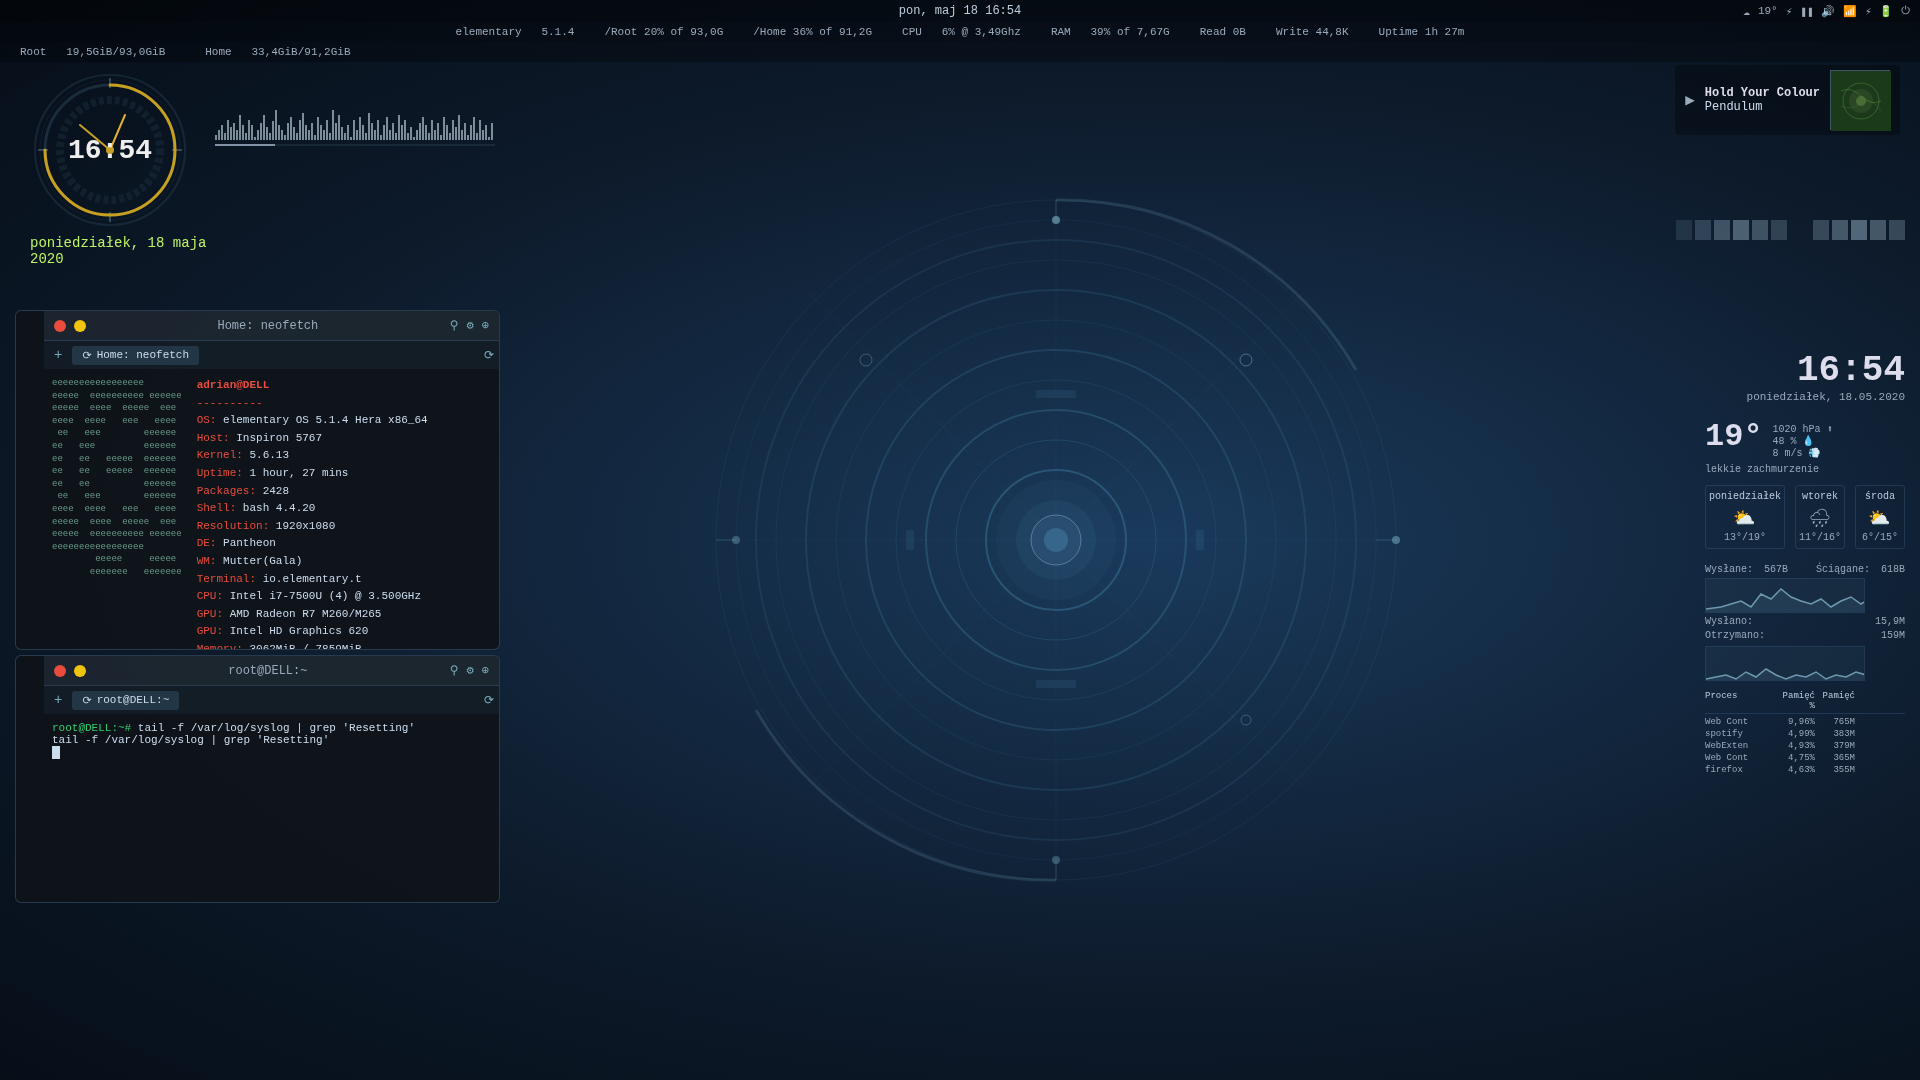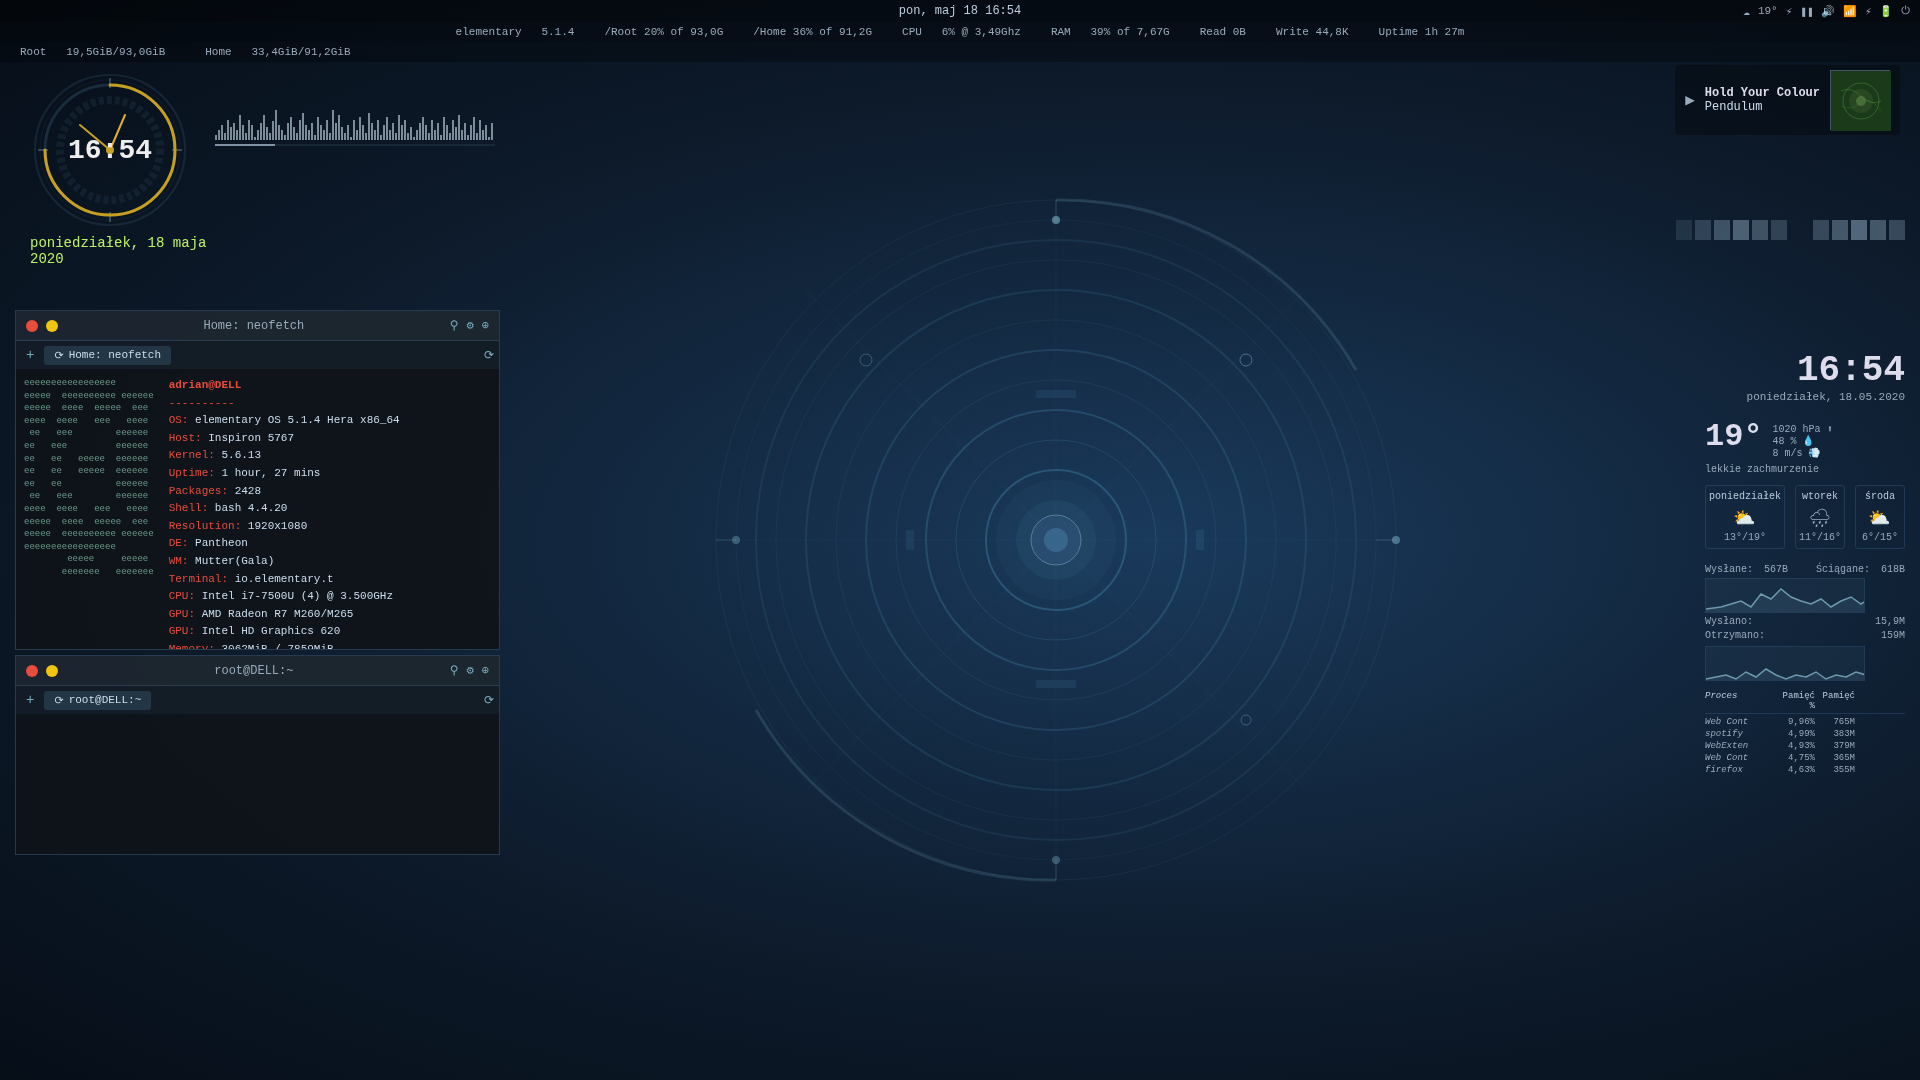--- a/index.html
+++ b/index.html
@@ -310,32 +310,33 @@
       margin-bottom: 3px;
       color: #bcd;
     }
 
     .proc-row {
       display: flex;
       gap: 5px;
       margin-bottom: 2px;
     }
 
-    .proc-name { width: 70px; font-style: italic; }
+    .proc-name { width: 70px; }
     .proc-cpu { width: 35px; text-align: right; }
     .proc-mem { width: 35px; text-align: right; }
 
     
     .terminal {
       position: absolute;
       background: rgba(15,20,25,0.92);
       border: 1px solid rgba(100,150,200,0.3);
-      border-radius: 0;
+      border-radius: 6px;
       z-index: 20;
       overflow: hidden;
+      padding-left: 28px;
     }
 
     .term-titlebar {
       height: 30px;
       background: rgba(30,40,50,0.9);
       display: flex;
       align-items: center;
       padding: 0 10px;
       gap: 8px;
       border-bottom: 1px solid rgba(100,150,200,0.2);
@@ -929,32 +930,44 @@
         <div><span class="nf-label">GPU:</span><span class="nf-val"> AMD Radeon R7 M260/M265</span></div>
         <div><span class="nf-label">GPU:</span><span class="nf-val"> Intel HD Graphics 620</span></div>
         <div><span class="nf-label">Memory:</span><span class="nf-val"> 3062MiB / 7859MiB</span></div>
 
       </div>
     </div>
   </div>
 
 </div>
 
-<div class="terminal" style="left:15px; top:655px; width:485px; height:200px;">
+<div class="terminal" style="left:15px; top:655px; width:485px; height:248px;">
   <div class="term-titlebar">
     <div class="term-dot red"></div>
     <div class="term-dot yellow"></div>
     <div class="term-title">root@DELL:~</div>
     <div class="term-actions">
       <span class="term-icon">⚲</span>
       <span class="term-icon">⚙</span>
       <span class="term-icon">⊕</span>
     </div>
   </div>
   <div class="term-tabs">
     <span class="term-tab-add">+</span>
     <div class="term-tab active">
       <span>⟳</span>
       <span>root@DELL:~</span>
     </div>
     <span class="term-icon" style="margin-left:auto;">⟳</span>
   </div>
+  <div class="term-body">
+    <div>
+      <span class="term-prompt">root@DELL:~#</span>
+      <span style="color:#cde;">tail -f /var/log/syslog | grep 'Resetting'</span>
+    </div>
+    <div style="color:#cde;">
+      tail -f /var/log/syslog | grep 'Resetting'
+    </div>
+    <div>
+      <span class="term-cursor"></span>
+    </div>
+  </div>
 </div>
 
 </body></html>

